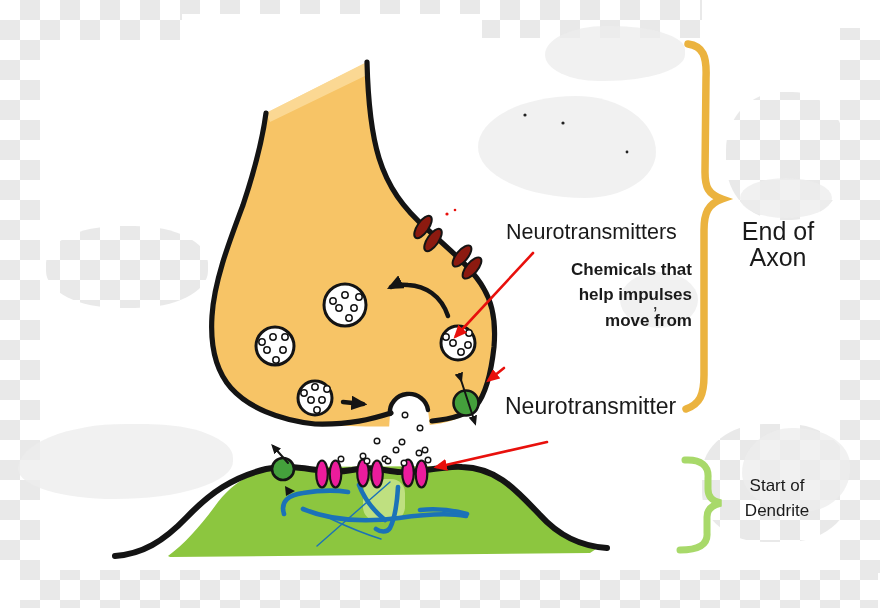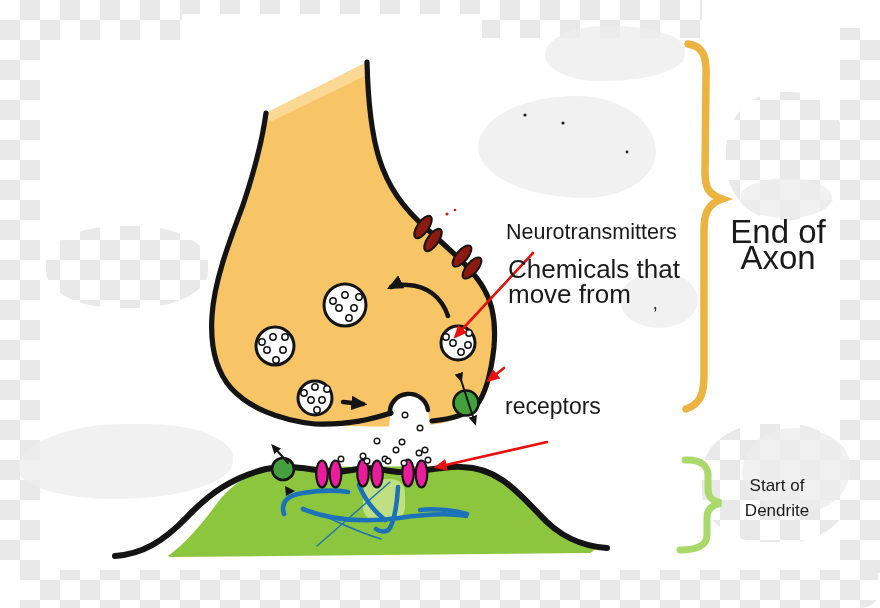--- a/index.html
+++ b/index.html
@@ -1,17 +1,17 @@
 <!DOCTYPE html>
 <html style="--axon: #F7C466; --outline: #141414; --dendrite: #8CC63F; --dendrite-patch: #BFE080; --receptor-green: #44A03C; --receptor-pink: #EB1C9C; --channel-red: #8C1A10; --microtubule-blue: #1B72B8; --brace-axon: #EBB33F; --brace-dendrite: #A8D96A; --arrow-red: #E8100C; --checker-gray: #E9E9E9; --text-color: #1A1A1A;"><head>
 <meta charset="utf-8">
 <style>
   html,body{margin:0;padding:0;background:#fff;}
   #canvas{position:relative;width:880px;height:608px;background:#fff;overflow:hidden;
-          font-family:"Liberation Sans",sans-serif;color:var(--text-color,#1a1a1a);border-radius:19px;}
+          font-family:"Liberation Sans",sans-serif;color:var(--text-color,#1a1a1a);}
   
   .checker{position:absolute;
     background-image:conic-gradient(var(--checker-gray,#e9e9e9) 25%, #fff 0 50%, var(--checker-gray,#e9e9e9) 0 75%, #fff 0);
     background-size:40px 40px;}
   .smudge{position:absolute;background:#ececec;opacity:.75;}
   svg{position:absolute;left:0;top:0;}
   .axon-fill{fill:var(--axon,#F7C466);}
   .membrane{fill:none;stroke:var(--outline,#141414);stroke-width:5.2;stroke-linecap:round;}
   .vesicle{fill:#fff;stroke:var(--outline,#141414);stroke-width:3;}
   .dot{fill:#fff;stroke:var(--outline,#141414);stroke-width:1.5;}
@@ -24,23 +24,23 @@
   .patch{fill:var(--dendrite-patch,#BFE080);}
   .blue{fill:none;stroke:var(--microtubule-blue,#1B72B8);stroke-width:4.6;stroke-linecap:round;}
   .blue-thin{fill:none;stroke:var(--microtubule-blue,#1B72B8);stroke-width:1.4;stroke-linecap:round;}
   .black-arrow{fill:none;stroke:var(--outline,#141414);stroke-width:4.5;stroke-linecap:round;}
   .thin-arrow{fill:none;stroke:var(--outline,#141414);stroke-width:2;stroke-linecap:round;}
   .red-arrow{fill:none;stroke:var(--arrow-red,#E8100C);stroke-width:2.6;stroke-linecap:round;}
   .brace-axon{fill:none;stroke:var(--brace-axon,#EBB33F);stroke-width:7.5;stroke-linecap:round;}
   .brace-dendrite{fill:none;stroke:var(--brace-dendrite,#A8D96A);stroke-width:7;stroke-linecap:round;}
   .label{position:absolute;line-height:1.04;}
   .lbl-neuro{left:506px;top:221px;font-size:21.5px;}
-  .lbl-chem{left:508px;top:257px;width:184px;font-size:26px;line-height:25.3px;text-align:left;}
+  .lbl-chem{left:508px;top:257px;width:184px;font-size:17px;line-height:25.3px;text-align:right;font-weight:bold;}
   .lbl-recep{left:505px;top:393px;font-size:23px;line-height:26.5px;}
-  .lbl-axon{left:713px;top:219px;width:130px;font-size:33px;line-height:25.5px;text-align:center;}
+  .lbl-axon{left:713px;top:219px;width:130px;font-size:25px;line-height:25.5px;text-align:center;}
   .lbl-dend{left:702px;top:474px;width:150px;font-size:17px;line-height:24.5px;text-align:center;}
   .lbl-stray{left:653px;top:304px;font-size:20px;color:#333;}
   .line{display:block;}
 </style>
 </head>
 <body>
 
 <div id="canvas">
 
   <div class="checker" style="left:0;top:0;width:182px;height:40px;"></div>
@@ -204,25 +204,26 @@
       <circle cx="627" cy="152" r="1.4" fill="#222"></circle>
       <circle cx="447" cy="214" r="1.6" fill="var(--arrow-red,#E8100C)"></circle>
       <circle cx="455" cy="210" r="1.3" fill="var(--arrow-red,#E8100C)"></circle>
     </g>
   </svg>
 
   <div class="label lbl-neuro">Neurotransmitters</div>
 
   <div class="label lbl-chem">
     <span class="line">Chemicals that</span>
+    <span class="line">help impulses</span>
     <span class="line">move from</span>
   </div>
 
   <div class="label lbl-recep">
-    <span class="line">receptors</span>
+    <span class="line">Neurotransmitter</span>
   </div>
 
   <div class="label lbl-axon">
     <span class="line">End of</span>
     <span class="line">Axon</span>
   </div>
 
   <div class="label lbl-dend">
     <span class="line">Start of</span>
     <span class="line">Dendrite</span>

